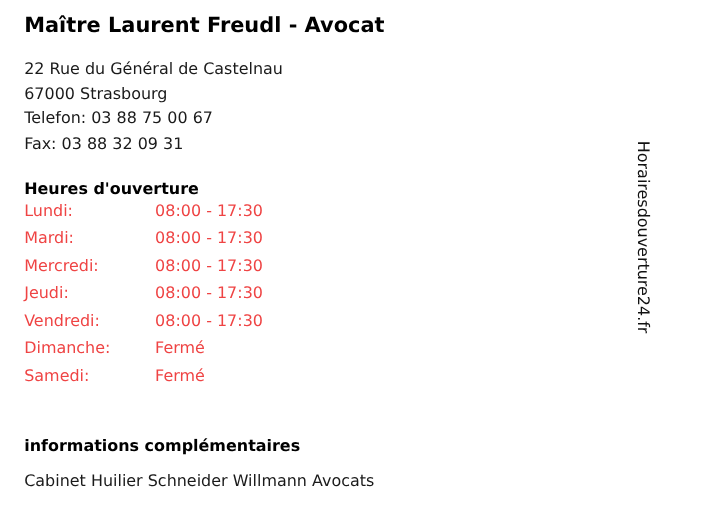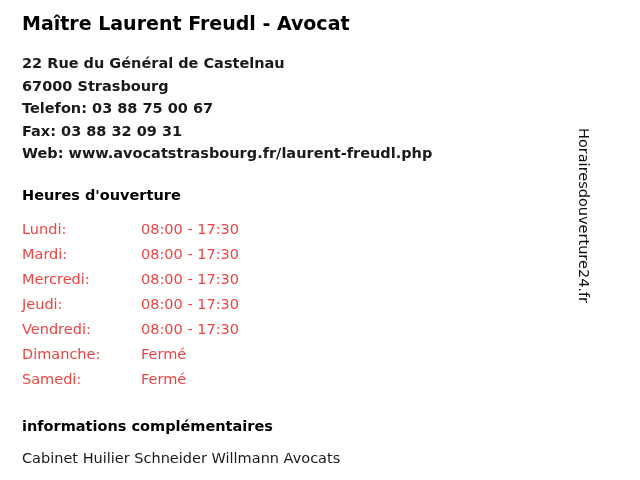--- a/index.html
+++ b/index.html
@@ -33,28 +33,27 @@
     font-weight: bold;
     color: #000000;
     letter-spacing: 0px;
     margin: 0 0 16px 0;
     line-height: 26px;
   }
   .addr-line {
     font-size: 14.5px;
     line-height: 22.5px;
     color: #1a1a1a;
-    font-weight: bold;
   }
   .section-title {
     font-size: 14.5px;
     font-weight: bold;
     color: #000000;
     margin-top: 22px;
-    margin-bottom: 18px;
+    margin-bottom: 4px;
   }
   table.hours {
     border-collapse: collapse;
     font-size: 14.5px;
   }
   table.hours td {
     padding: 0 0 8px 0;
     line-height: 17px;
     color: #ef4444;
     vertical-align: top;
@@ -65,21 +64,21 @@
     white-space: nowrap;
   }
   td.time {
     white-space: nowrap;
     margin-left: 39px;
   }
   .extra-title {
     font-size: 14.5px;
     font-weight: bold;
     color: #000000;
-    margin-top: 22px;
+    margin-top: 39px;
     margin-bottom: 14px;
   }
   .extra-text {
     font-size: 14.5px;
     line-height: 20px;
     color: #1a1a1a;
   }
   .vertical-brand {
     position: absolute;
     right: 6px;
@@ -99,21 +98,20 @@
 
   <div class="content">
 
     <div class="title">Maître Laurent Freudl - Avocat</div>
 
     <div>
       <div class="addr-line">22 Rue du Général de Castelnau</div>
       <div class="addr-line">67000 Strasbourg</div>
       <div class="addr-line">Telefon: 03 88 75 00 67</div>
       <div class="addr-line">Fax: 03 88 32 09 31</div>
-      <div class="addr-line">Web: www.avocatstrasbourg.fr/laurent-freudl.php</div>
     </div>
 
     <div class="section-title">Heures d'ouverture</div>
 
     <table class="hours">
       <tbody>
         <tr>
           <td class="day">Lundi:</td>
           <td class="time">08:00 - 17:30</td>
         </tr>

